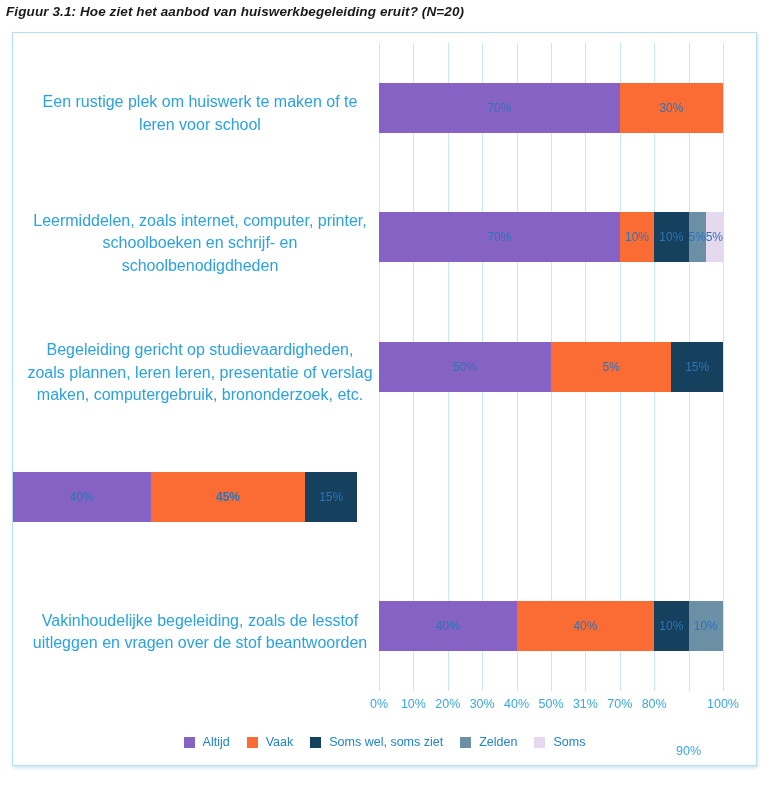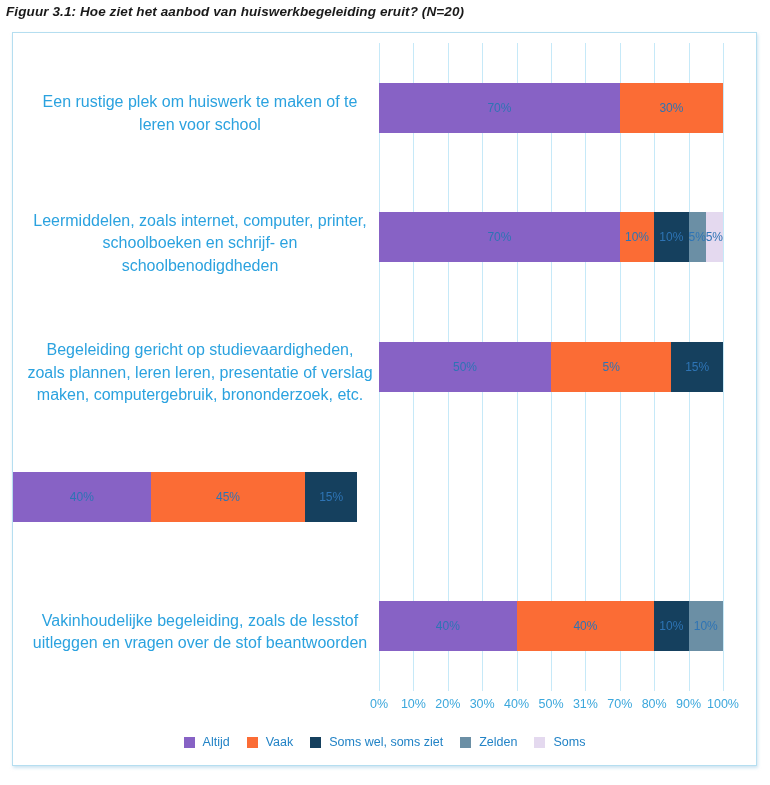--- a/index.html
+++ b/index.html
@@ -116,21 +116,21 @@
             </div>
           </div>
         </div>
       </div>
       <div class="row">
         <div class="track">
           <div class="bar">
             <div class="seg" style="width: 40%; background: rgb(135, 98, 197);">
               <span class="seglabel">40%</span>
             </div>
-            <div class="seg" style="width: 45%; background: rgb(251, 108, 53);">
+            <div class="seg" style="width: 45%; background: rgb(251, 108, 53); font-weight: bold;">
               <span class="seglabel">45%</span>
             </div>
             <div class="seg" style="width: 15%; background: rgb(21, 64, 94);">
               <span class="seglabel">15%</span>
             </div>
           </div>
         </div>
       </div>
       <div class="row">
         <div class="cat">Vakinhoudelijke begeleiding, zoals de lesstof uitleggen en vragen over de stof beantwoorden</div>
@@ -155,21 +155,21 @@
   <div class="xticks">
       <div class="xtick" style="left: 0%;">0%</div>
       <div class="xtick" style="left: 10%;">10%</div>
       <div class="xtick" style="left: 20%;">20%</div>
       <div class="xtick" style="left: 30%;">30%</div>
       <div class="xtick" style="left: 40%;">40%</div>
       <div class="xtick" style="left: 50%;">50%</div>
       <div class="xtick" style="left: 60%;">31%</div>
       <div class="xtick" style="left: 70%;">70%</div>
       <div class="xtick" style="left: 80%;">80%</div>
-      <div class="xtick" style="left: 90%;">90%</div>
+      <div class="xtick" style="left: 90%; margin-top: 47px;">90%</div>
       <div class="xtick" style="left: 100%;">100%</div>
     </div>
   <div class="legend">
       <div class="legend-item">
         <div class="swatch" style="background: rgb(135, 98, 197);"></div>
         <span class="legend-label">Altijd</span>
       </div>
       <div class="legend-item">
         <div class="swatch" style="background: rgb(251, 108, 53);"></div>
         <span class="legend-label">Vaak</span>

